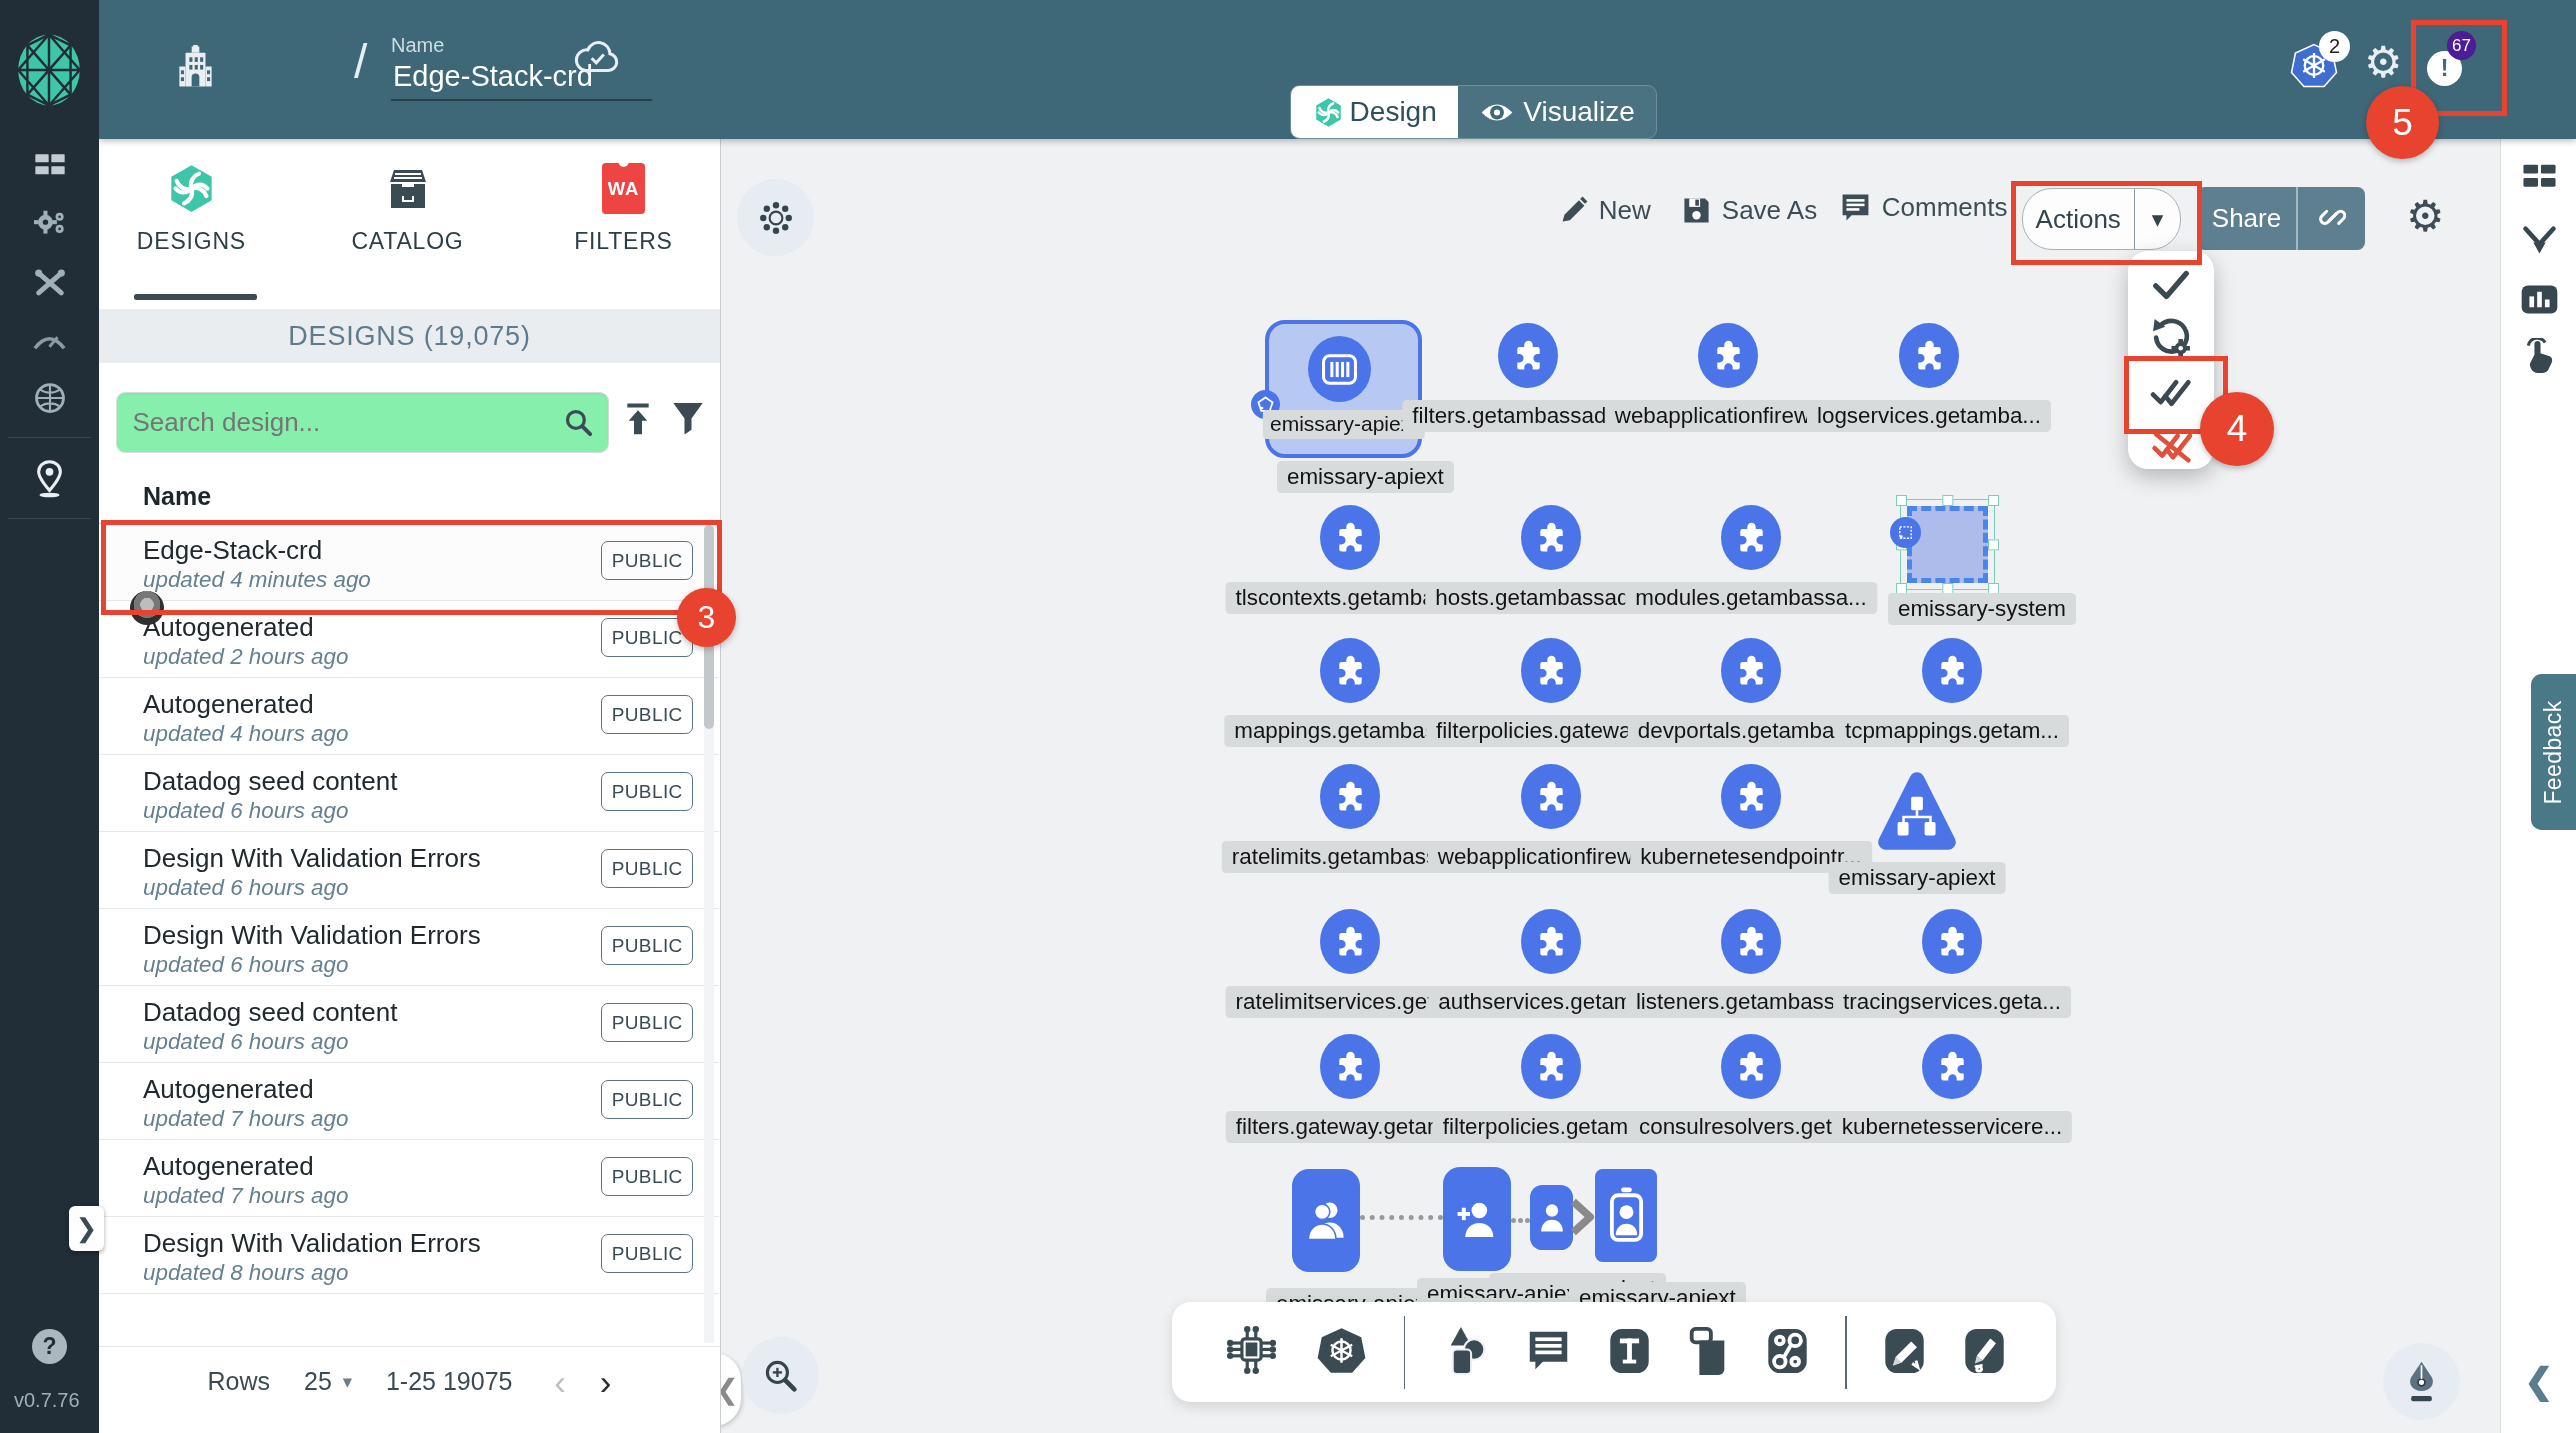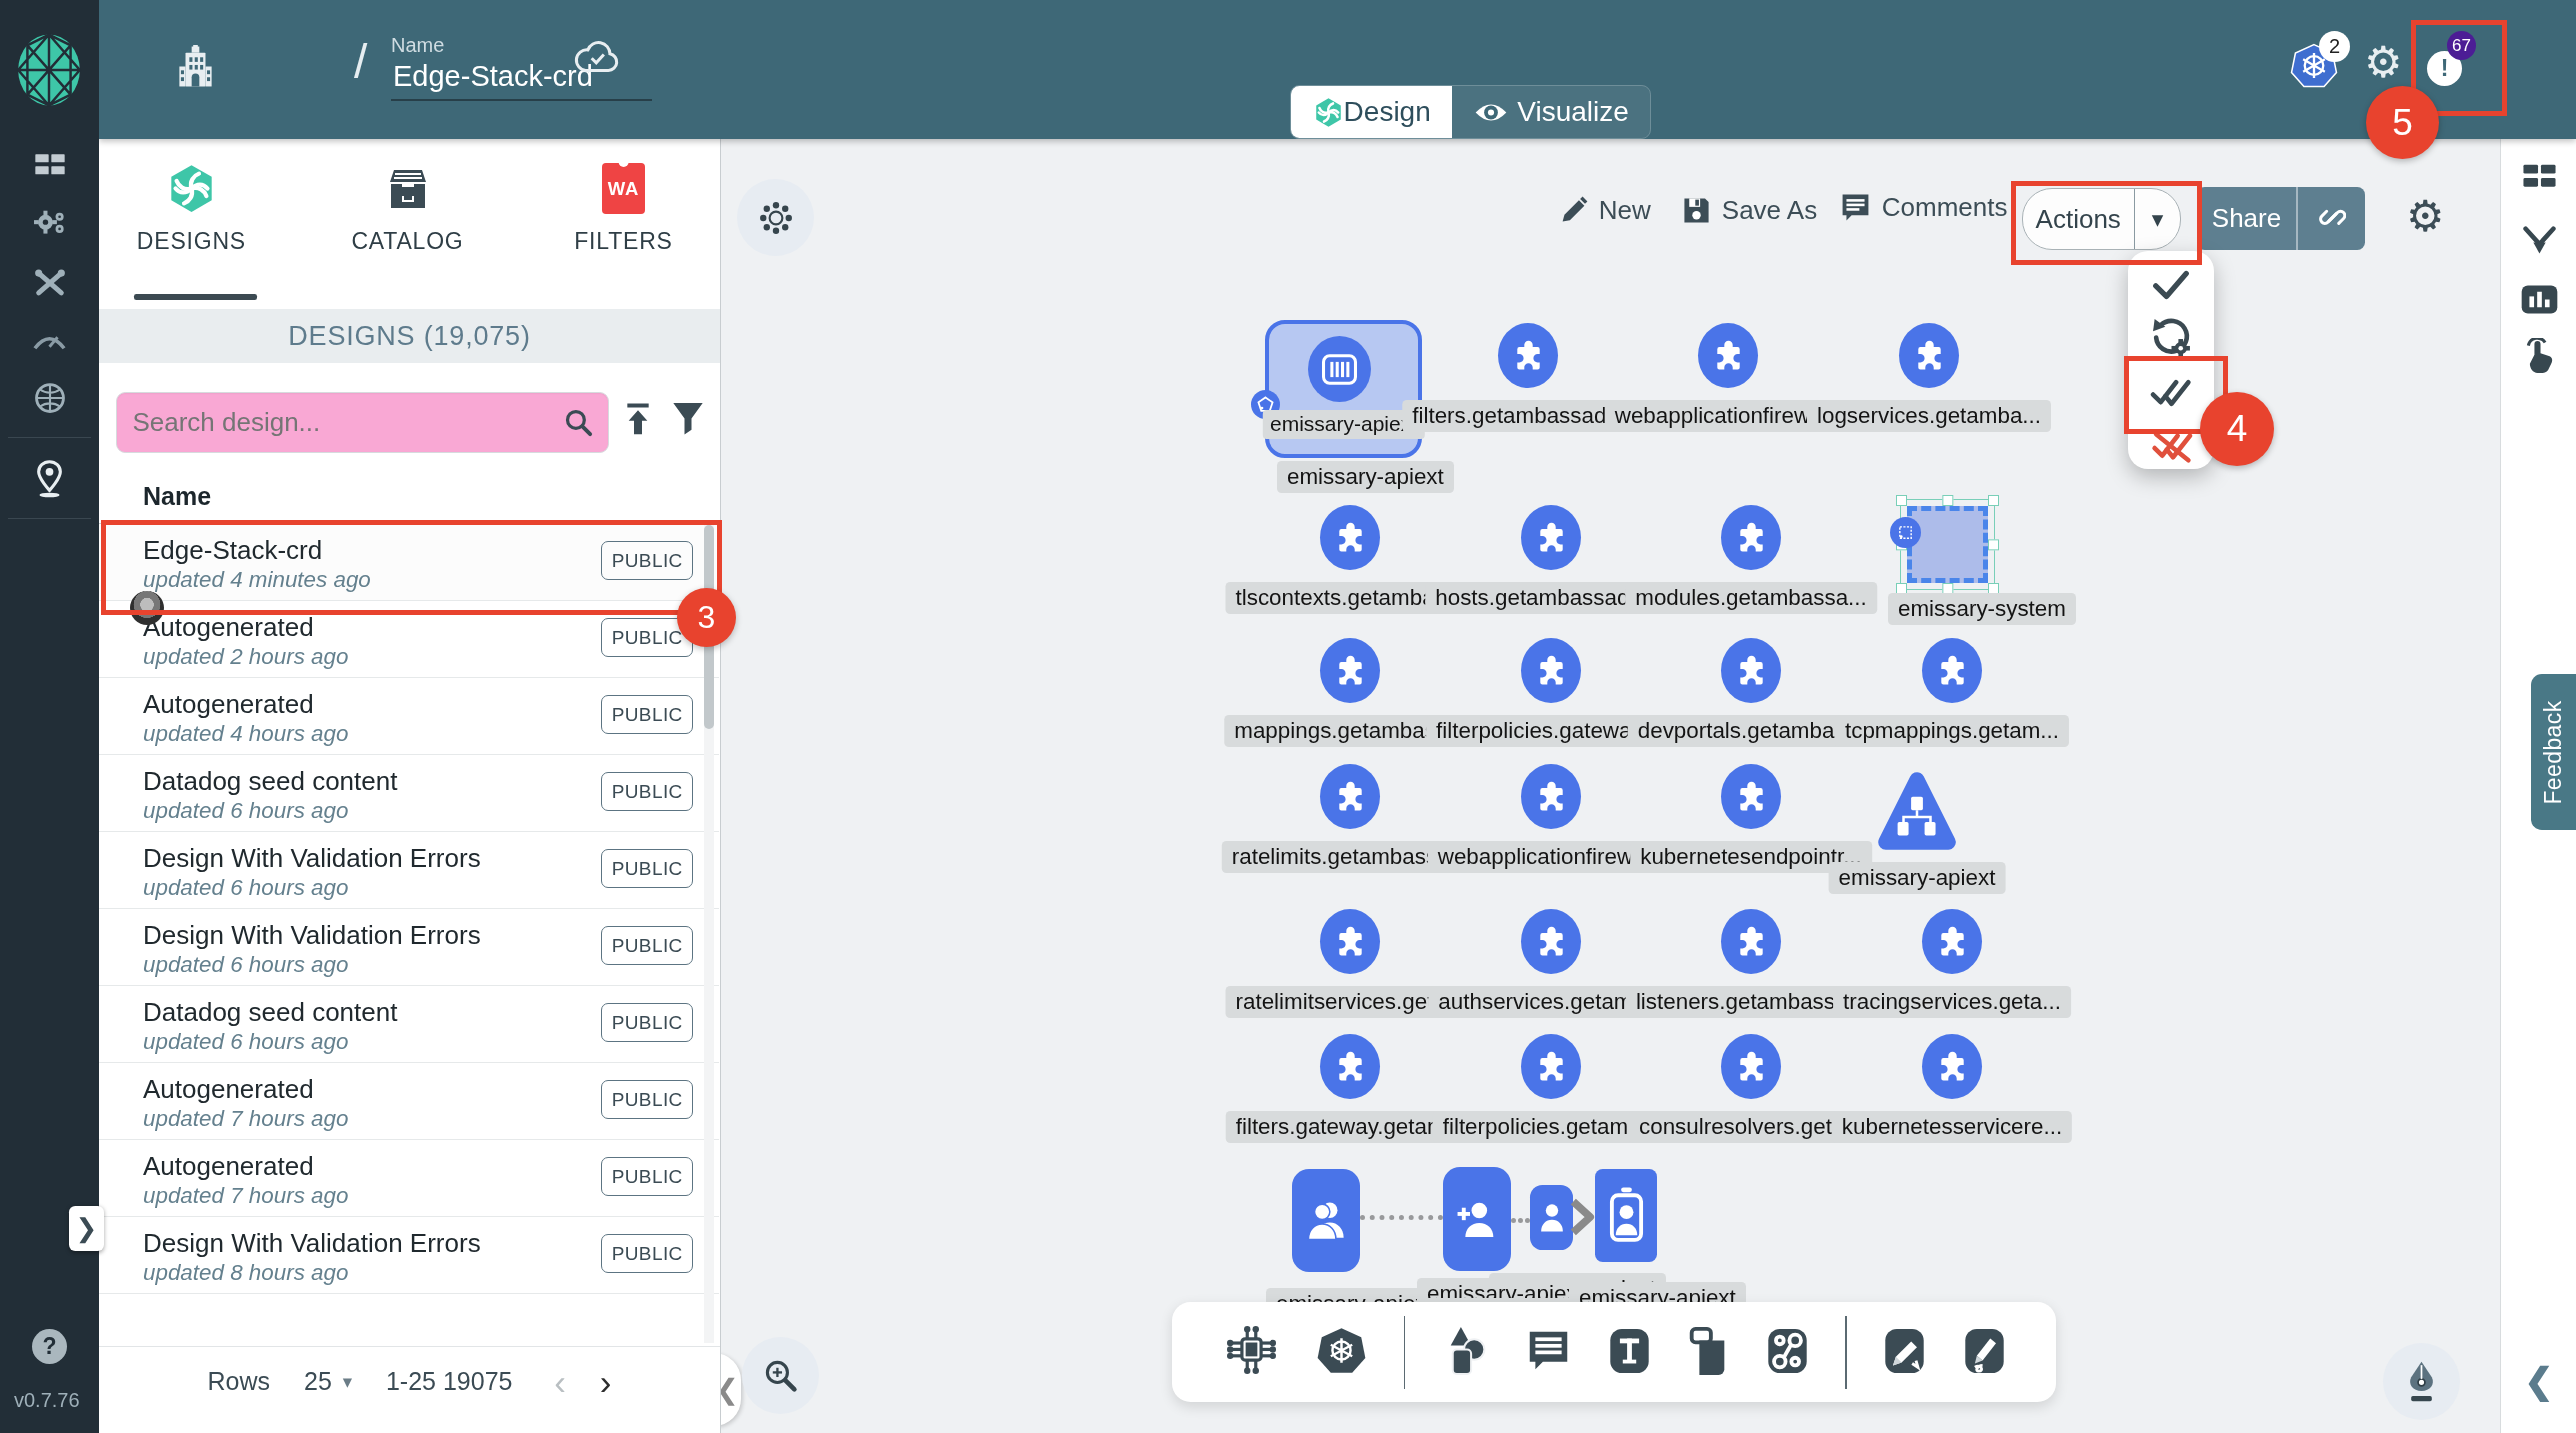--- a/index.html
+++ b/index.html
@@ -13,31 +13,31 @@
   .expand-btn{position:absolute;left:69px;top:1206px;width:35px;height:45px;background:#fff;border-radius:6.2px;box-shadow:0 1.5px 4.6px rgba(0,0,0,.35);display:flex;align-items:center;justify-content:center;font-size:26px;color:#3b4b54;z-index:30;}
   .help-btn{position:absolute;left:32px;top:1329px;width:35px;height:35px;border-radius:50%;background:#aab7be;color:#222e37;font-size:23px;font-weight:bold;display:flex;align-items:center;justify-content:center;}
   .version{position:absolute;left:14px;top:1389px;color:#9fb0b9;font-size:20px;}
   
   .header{left:99px;top:0;width:2477px;height:139px;background:#3e6877;box-shadow:0 3.1px 6.2px rgba(0,0,0,.25);z-index:15;}
   .hdr-slash{position:absolute;left:255px;top:34px;color:#e7eef1;font-size:48px;font-weight:300;}
   .hdr-name-label{position:absolute;left:292px;top:34px;color:#cfdce2;font-size:20px;}
   .hdr-name-value{position:absolute;left:292px;top:59px;color:#fff;font-size:29px;background:transparent;border:none;outline:none;width:255px;font-family:"Liberation Sans",sans-serif;}
   .hdr-underline{position:absolute;left:292px;top:99px;width:261px;height:2.3px;background:#273f49;}
   .toggle{position:absolute;left:1191px;top:85px;height:52px;display:flex;border-radius:9.3px;overflow:hidden;border:0.8px solid rgba(255,255,255,.25);}
-  .toggle .t-design{background:#fff;color:#2e4e5c;display:flex;align-items:center;gap:0;padding:0 21.6px;font-size:28px;}
+  .toggle .t-design{background:#fff;color:#2e4e5c;display:flex;align-items:center;gap:6px;padding:0 21.6px;font-size:28px;}
   .toggle .t-vis{background:rgba(255,255,255,.07);color:#fff;display:flex;align-items:center;gap:9.3px;padding:0 21.6px;font-size:28px;}
   .badge-num{position:absolute;border-radius:50%;display:flex;align-items:center;justify-content:center;}
   .avatar{position:absolute;left:2399px;top:39px;width:60px;height:60px;border-radius:50%;background:radial-gradient(circle at 50% 38%,#cfcfcf 0 22%,#8e8e8e 23% 45%,#3c3c3c 46% 100%);border:1.5px solid #59808e;}
   
   .panel{left:99px;top:139px;width:621px;height:1295px;background:#fff;border-right:1.5px solid #c8cdd0;z-index:5;}
   .ptab{position:absolute;top:15.4px;width:177px;height:139px;display:flex;flex-direction:column;align-items:center;justify-content:flex-start;gap:14px;color:#2f3e46;font-size:23px;letter-spacing:0.8px;}
   .ptab .ticon{height:60px;display:flex;align-items:flex-end;justify-content:center;}
   .tab-underline{position:absolute;left:31px;top:140px;width:123px;height:5.4px;background:#3c4a52;border-radius:2.3px;}
   .count-bar{position:absolute;left:0;top:170px;width:621px;height:54px;background:#e9edef;display:flex;align-items:center;justify-content:center;color:#5e7b8c;font-size:27px;letter-spacing:0.8px;}
-  .search-box{position:absolute;left:17px;top:253px;width:491px;height:59px;border:1.5px solid #d7dbde;border-radius:9.3px;background:#f9a8d4;display:flex;align-items:center;box-shadow:inset 0 0.8px 1.5px rgba(0,0,0,.06);}
+  .search-box{position:absolute;left:17px;top:253px;width:491px;height:59px;border:1.5px solid #d7dbde;border-radius:9.3px;background:#86efac;display:flex;align-items:center;box-shadow:inset 0 0.8px 1.5px rgba(0,0,0,.06);}
   .search-box input{border:none;outline:none;flex:1;font-size:26px;color:#333;padding:0 15.4px;font-family:"Liberation Sans",sans-serif;background:transparent;}
   .col-head{position:absolute;left:44px;top:343px;font-size:25px;font-weight:bold;color:#1c262c;}
   .rows-wrap{position:absolute;left:0;top:384px;width:620px;border-top:1.5px solid #ccd1d4;}
   .lrow{position:relative;height:76px;border-bottom:0.8px solid #e6e9ea;}
   .lrow .nm{position:absolute;left:44px;top:10.8px;font-size:26px;color:#20292e;}
   .lrow .up{position:absolute;left:44px;top:43px;font-size:22.4px;font-style:italic;color:#64808e;}
   .vbadge{position:absolute;right:26px;top:17px;border:1.5px solid #5c7482;border-radius:7px;color:#3b4b54;font-size:19px;letter-spacing:0.4px;padding:7.7px 9.3px;}
   .pagebar{position:absolute;left:0;top:1207px;width:621px;height:69px;background:#fff;border-top:1.5px solid #e2e5e7;display:flex;align-items:center;justify-content:center;gap:34px;font-size:25px;color:#3b4b54;}
   .pscroll{position:absolute;left:605px;top:386px;width:10px;height:818px;background:#f3f4f5;}
   .pscroll .thumb{position:absolute;left:0;top:0;width:10px;height:204px;background:#c2c8cb;border-radius:5.4px;}

